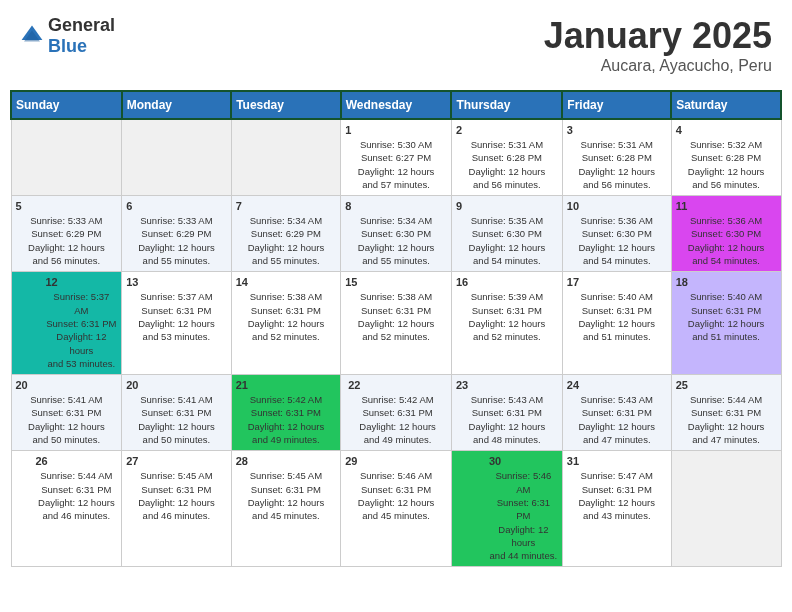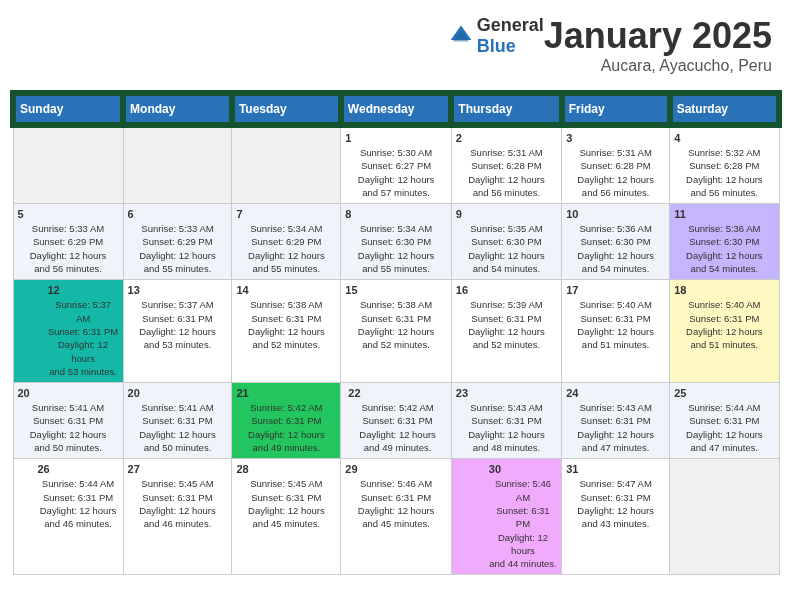--- a/index.html
+++ b/index.html
@@ -5,21 +5,21 @@
     * { box-sizing: border-box; margin: 0; padding: 0; }
     body {
       font-family: Arial, sans-serif;
       background: #fff;
       width: 792px;
       min-height: 612px;
       padding: 10px;
     }
     .header {
       display: flex;
-      justify-content: flex-end;
+      justify-content: space-between;
       align-items: flex-start;
       margin-bottom: 10px;
       padding: 5px 10px;
     }
     .logo {
       display: flex;
       align-items: center;
       gap: 4px;
     }
     .logo-text-general {
@@ -53,21 +53,21 @@
       border-collapse: collapse;
       border: 1px solid #ccc;
     }
     .calendar th {
       background-color: #2a72b8;
       color: #fff;
       font-size: 12px;
       font-weight: bold;
       padding: 6px 4px;
       text-align: left;
-      border: 6px solid #14532d;
+      border: 2px solid #14532d;
     }
     .calendar td {
       vertical-align: top;
       border: 1px solid #ccc;
       padding: 4px;
       font-size: 9.5px;
       color: #333;
       width: 113px;
       min-height: 80px;
       background: #fff;
@@ -211,21 +211,21 @@
         </td>
         <td style="background-color: rgb(240, 244, 250);">
           <span class="day-number">10</span>
           <div class="day-info">
             <div>Sunrise: 5:36 AM</div>
             <div>Sunset: 6:30 PM</div>
             <div>Daylight: 12 hours</div>
             <div>and 54 minutes.</div>
           </div>
         </td>
-        <td style="background-color: #c4b5fd;">
+        <td style="background-color: #d946ef;">
           <span class="day-number">11</span>
           <div class="day-info">
             <div>Sunrise: 5:36 AM</div>
             <div>Sunset: 6:30 PM</div>
             <div>Daylight: 12 hours</div>
             <div>and 54 minutes.</div>
           </div>
         </td>
       </tr>
       <tr>
@@ -276,21 +276,21 @@
         </td>
         <td style="background-color: rgb(255, 255, 255);">
           <span class="day-number">17</span>
           <div class="day-info">
             <div>Sunrise: 5:40 AM</div>
             <div>Sunset: 6:31 PM</div>
             <div>Daylight: 12 hours</div>
             <div>and 51 minutes.</div>
           </div>
         </td>
-        <td style="background-color: #fef9c3;">
+        <td style="background-color: #c4b5fd;">
           <span class="day-number">18</span>
           <div class="day-info">
             <div>Sunrise: 5:40 AM</div>
             <div>Sunset: 6:31 PM</div>
             <div>Daylight: 12 hours</div>
             <div>and 51 minutes.</div>
           </div>
         </td>
       </tr>
       <tr>
@@ -388,21 +388,21 @@
         </td>
         <td style="background-color: rgb(255, 255, 255);">
           <span class="day-number">29</span>
           <div class="day-info">
             <div>Sunrise: 5:46 AM</div>
             <div>Sunset: 6:31 PM</div>
             <div>Daylight: 12 hours</div>
             <div>and 45 minutes.</div>
           </div>
         </td>
-        <td style="background-color: #f0abfc; padding-left: 37px;">
+        <td style="background-color: #22c55e; padding-left: 37px;">
           <span class="day-number">30</span>
           <div class="day-info">
             <div>Sunrise: 5:46 AM</div>
             <div>Sunset: 6:31 PM</div>
             <div>Daylight: 12 hours</div>
             <div>and 44 minutes.</div>
           </div>
         </td>
         <td style="background-color: rgb(255, 255, 255);">
           <span class="day-number">31</span>

